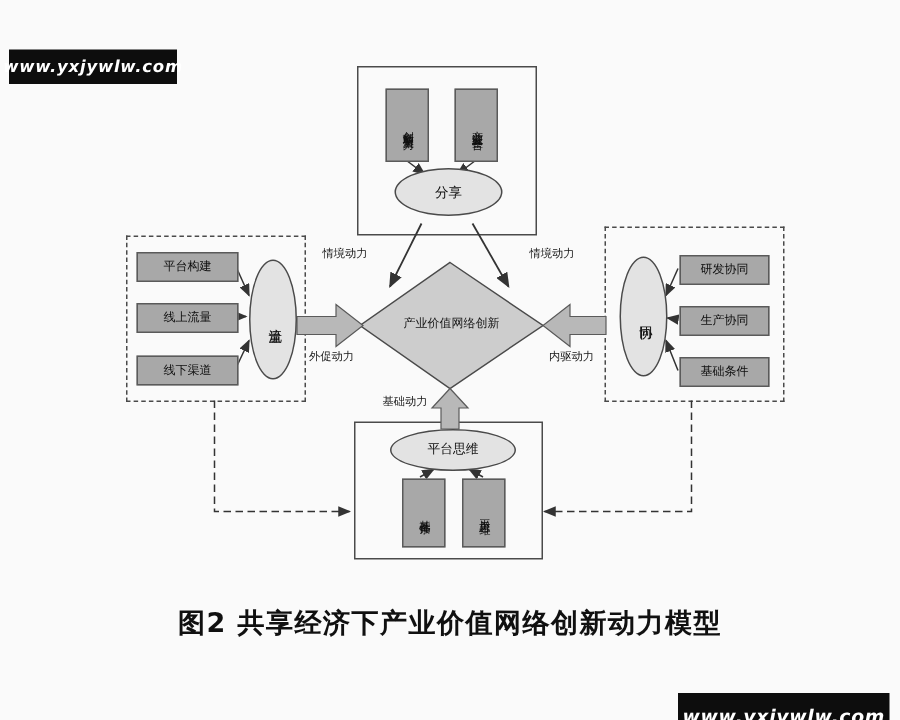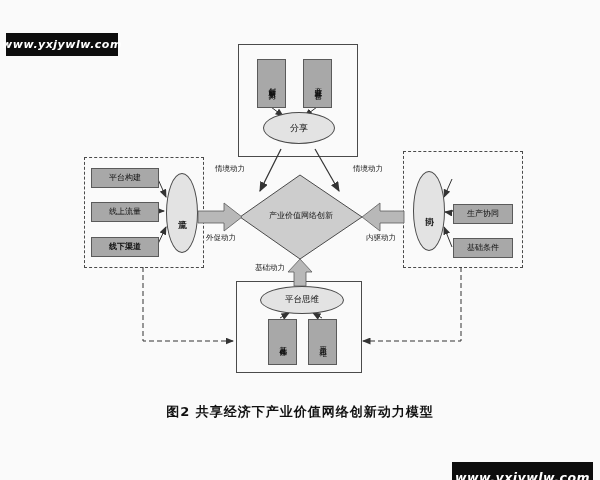--- a/index.html
+++ b/index.html
@@ -16,21 +16,21 @@
     color:#0e0e0e;z-index:3;text-align:center;line-height:1.15;
   }
   .ellipse{
     position:absolute;background:#e3e3e3;border:1px solid #4a4a4a;border-radius:50%;
     display:flex;align-items:center;justify-content:center;z-index:3;color:#0e0e0e;
   }
   .vtext{writing-mode:vertical-rl;text-orientation:upright;letter-spacing:1px;}
   .lbl{position:absolute;z-index:4;color:#161616;text-align:center;line-height:1;}
   .caption{
     position:absolute;left:0;top:403px;width:100%;text-align:center;
-    font-weight:bold;font-size:13px;letter-spacing:1px;color:#101010;z-index:4;
+    font-weight:bold;font-size:18px;letter-spacing:1px;color:#101010;z-index:4;
   }
   .wm{
     position:absolute;background:#0d0d0d;color:#ffffff;display:flex;align-items:center;
     justify-content:center;font-style:italic;font-weight:bold;z-index:5;letter-spacing:.5px;margin-top:25px;
   }
   .wm-tl{left:6px;top:8px;width:112px;height:23px;font-size:11px;}
   .wm-br{left:452px;top:437px;width:141px;height:31px;font-size:12.5px;}
   .f75{font-size:7.5px;}
   .f8{font-size:8px;}
   .f85{font-size:8.5px;}
@@ -84,25 +84,26 @@
   <div class="gbox vtext f75" style="left:303px;top:59px;width:27px;height:47px;">产业资源整合</div>
   <div class="ellipse f9" style="left:263px;top:112px;width:70px;height:30px;font-family:Liberation Mono, monospace;">分享</div>
 
   <div class="lbl f75" style="left:202px;top:165px;width:56px;">情境动力</div>
   <div class="lbl f75" style="left:340px;top:165px;width:56px;">情境动力</div>
 
   <div class="lbl f8" style="left:253px;top:212px;width:96px;">产业价值网络创新</div>
 
   <div class="gbox f8" style="left:91px;top:168px;width:66px;height:18px;">平台构建</div>
   <div class="gbox f8" style="left:91px;top:202px;width:66px;height:18px;">线上流量</div>
-  <div class="gbox f8" style="left:91px;top:237px;width:66px;height:18px;font-weight:bold;">线下渠道</div>
+  <div class="gbox f8" style="left:91px;top:237px;width:66px;height:18px;">线下渠道</div>
   <div class="ellipse vtext f9" style="left:166px;top:173px;width:30px;height:78px;">流量</div>
   <div class="lbl f75" style="left:194px;top:234px;width:54px;">外促动力</div>
 
   <div class="ellipse vtext f9" style="left:413px;top:171px;width:30px;height:78px;">协同</div>
+  <div class="gbox f8" style="left:453px;top:170px;width:58px;height:18px;">研发协同</div>
   <div class="gbox f8" style="left:453px;top:204px;width:58px;height:18px;">生产协同</div>
   <div class="gbox f8" style="left:453px;top:238px;width:58px;height:18px;">基础条件</div>
   <div class="lbl f75" style="left:354px;top:234px;width:54px;">内驱动力</div>
 
   <div class="ellipse f85" style="left:260px;top:286px;width:82px;height:26px;">平台思维</div>
   <div class="gbox vtext f75" style="left:268px;top:319px;width:27px;height:44px;">基础条件</div>
   <div class="gbox vtext f75" style="left:308px;top:319px;width:27px;height:44px;">平台思维</div>
   <div class="lbl f75" style="left:246px;top:264px;width:48px;">基础动力</div>
 
   <div class="caption">图2  共享经济下产业价值网络创新动力模型</div>

